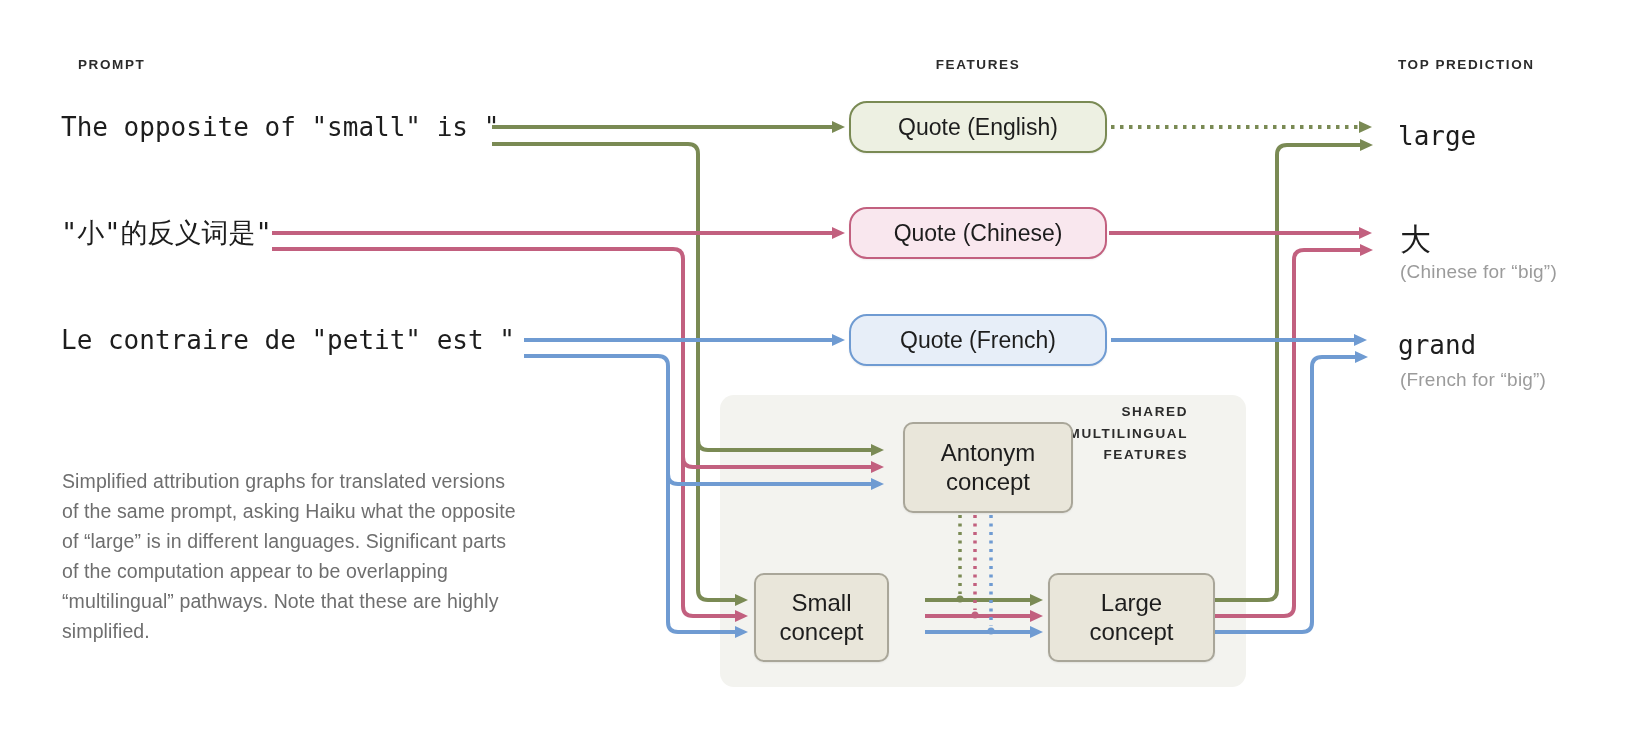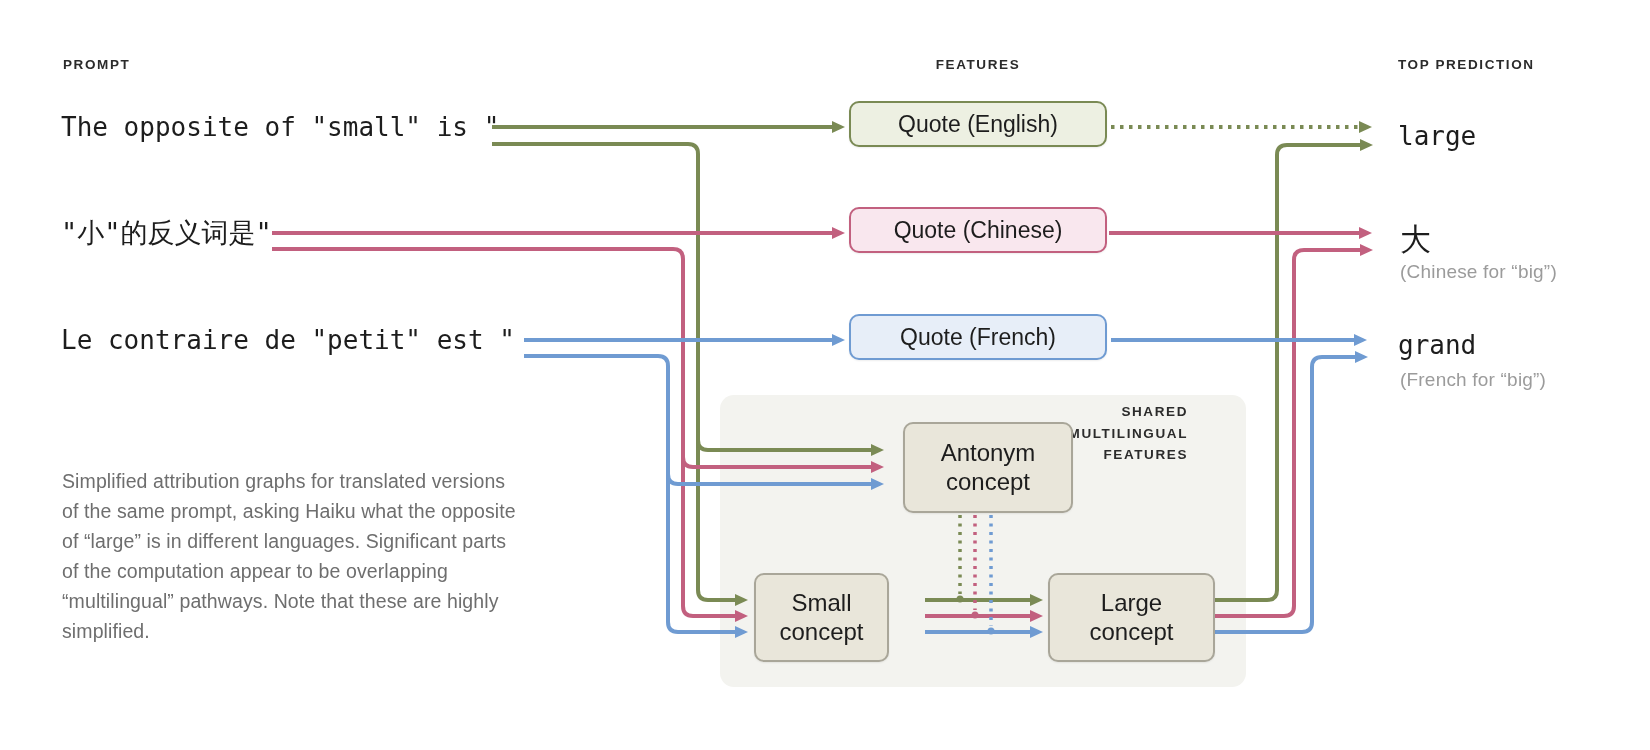--- a/index.html
+++ b/index.html
@@ -13,21 +13,21 @@
   .mono.cjk{font-size:27px;}
   .pred-cjk{font-family:"DejaVu Sans Mono","Liberation Mono",monospace;font-size:31px;color:var(--text-dark,#1d1d1d);}
   .subnote{font-size:19px;color:var(--subnote-gray,#9b9b9b);letter-spacing:.2px;}
   
   #shared-region{left:720px;top:395px;width:526px;height:292px;border-radius:14px;
                  background:var(--shared-bg,#f3f3ef);}
   #shared-label{left:988px;top:401px;width:200px;text-align:right;
                 font-size:13.5px;font-weight:700;letter-spacing:1.6px;line-height:21.5px;
                 color:var(--heading-color,#2b2b2b);}
   
-  .qbox{width:258px;height:46px;border-radius:10px;display:flex;align-items:center;justify-content:center;
+  .qbox{width:258px;height:52px;border-radius:18px;display:flex;align-items:center;justify-content:center;
         font-size:23px;color:#1d1d1d;box-sizing:border-box;border:2.5px solid #888;
         box-shadow:0 1px 2px rgba(0,0,0,.07);}
   #qbox-english{left:849px;top:101px;border-color:var(--green,#7a8a54);background:var(--green-fill,#edf0e2);}
   #qbox-chinese{left:849px;top:207px;border-color:var(--pink,#c2607f);background:var(--pink-fill,#f9e7ee);}
   #qbox-french{left:849px;top:314px;border-color:var(--blue,#6f9bd2);background:var(--blue-fill,#e7eef8);}
   .cbox{border-radius:10px;display:flex;align-items:center;justify-content:center;text-align:center;
         font-size:24px;line-height:1.2;color:#1d1d1d;box-sizing:border-box;padding:6px 14px;
         background:var(--beige-fill,#e9e6da);border:2px solid var(--beige-border,#a9a699);
         box-shadow:0 1px 2px rgba(0,0,0,.07);}
   #cbox-antonym{left:871px;top:422px;width:170px;height:91px;margin-left:32px;}
@@ -86,21 +86,21 @@
     <path class="w w-blue" marker-end="url(#ah-blue)" d="M524,340 H833"></path>
     <path class="w w-blue" marker-end="url(#ah-blue)" d="M524,356 H658 Q668,356 668,366 V622 Q668,632 678,632 H736"></path>
     <path class="w w-blue" marker-end="url(#ah-blue)" d="M668,466 V474 Q668,484 678,484 H872"></path>
     <path class="w w-blue" marker-end="url(#ah-blue)" d="M925,632 H1031"></path>
     <path class="w w-blue" marker-end="url(#ah-blue)" d="M1215,632 H1302 Q1312,632 1312,622 V367 Q1312,357 1322,357 H1356"></path>
     <path class="w w-blue" marker-end="url(#ah-blue)" d="M1111,340 H1355"></path>
     <path class="gate w-blue" d="M991,515 V626"></path>
     <circle class="fill-blue" cx="991" cy="631" r="3.5"></circle>
   </svg>
 
-  <div class="abs colhead layer3" style="left:63px;top:57px;">PROMPT</div>
+  <div class="abs colhead layer3" style="left:78px;top:57px;">PROMPT</div>
   <div class="abs colhead layer3" style="left:849px;top:57px;width:258px;text-align:center;">FEATURES</div>
   <div class="abs colhead layer3" style="left:1398px;top:57px;">TOP PREDICTION</div>
 
   <div class="abs mono layer3" style="left:61px;top:112px;">The opposite of "small" is "</div>
   <div class="abs mono cjk layer3" style="left:61px;top:215px;">"小"的反义词是"</div>
   <div class="abs mono layer3" style="left:61px;top:325px;">Le contraire de "petit" est "</div>
 
   <div id="qbox-english" class="abs qbox layer2">
     <span>Quote (English)</span>
   </div>

